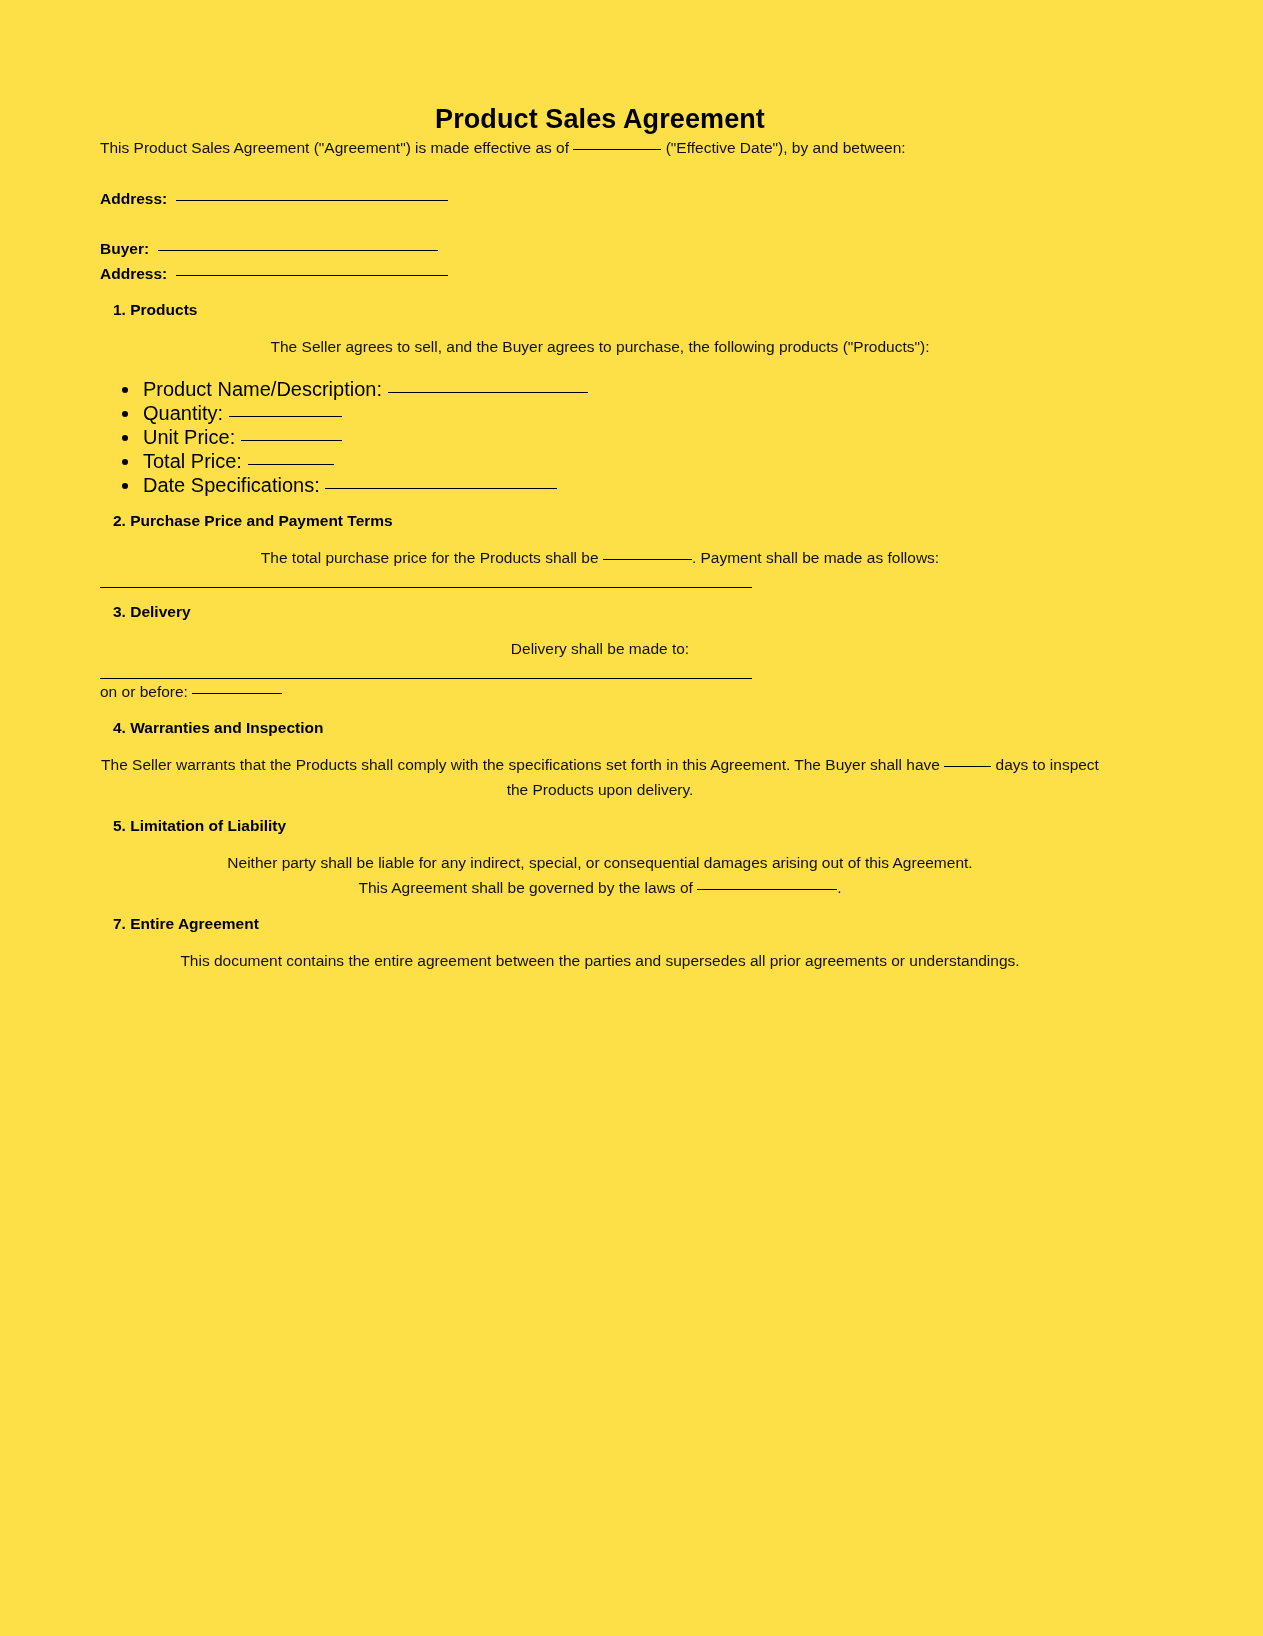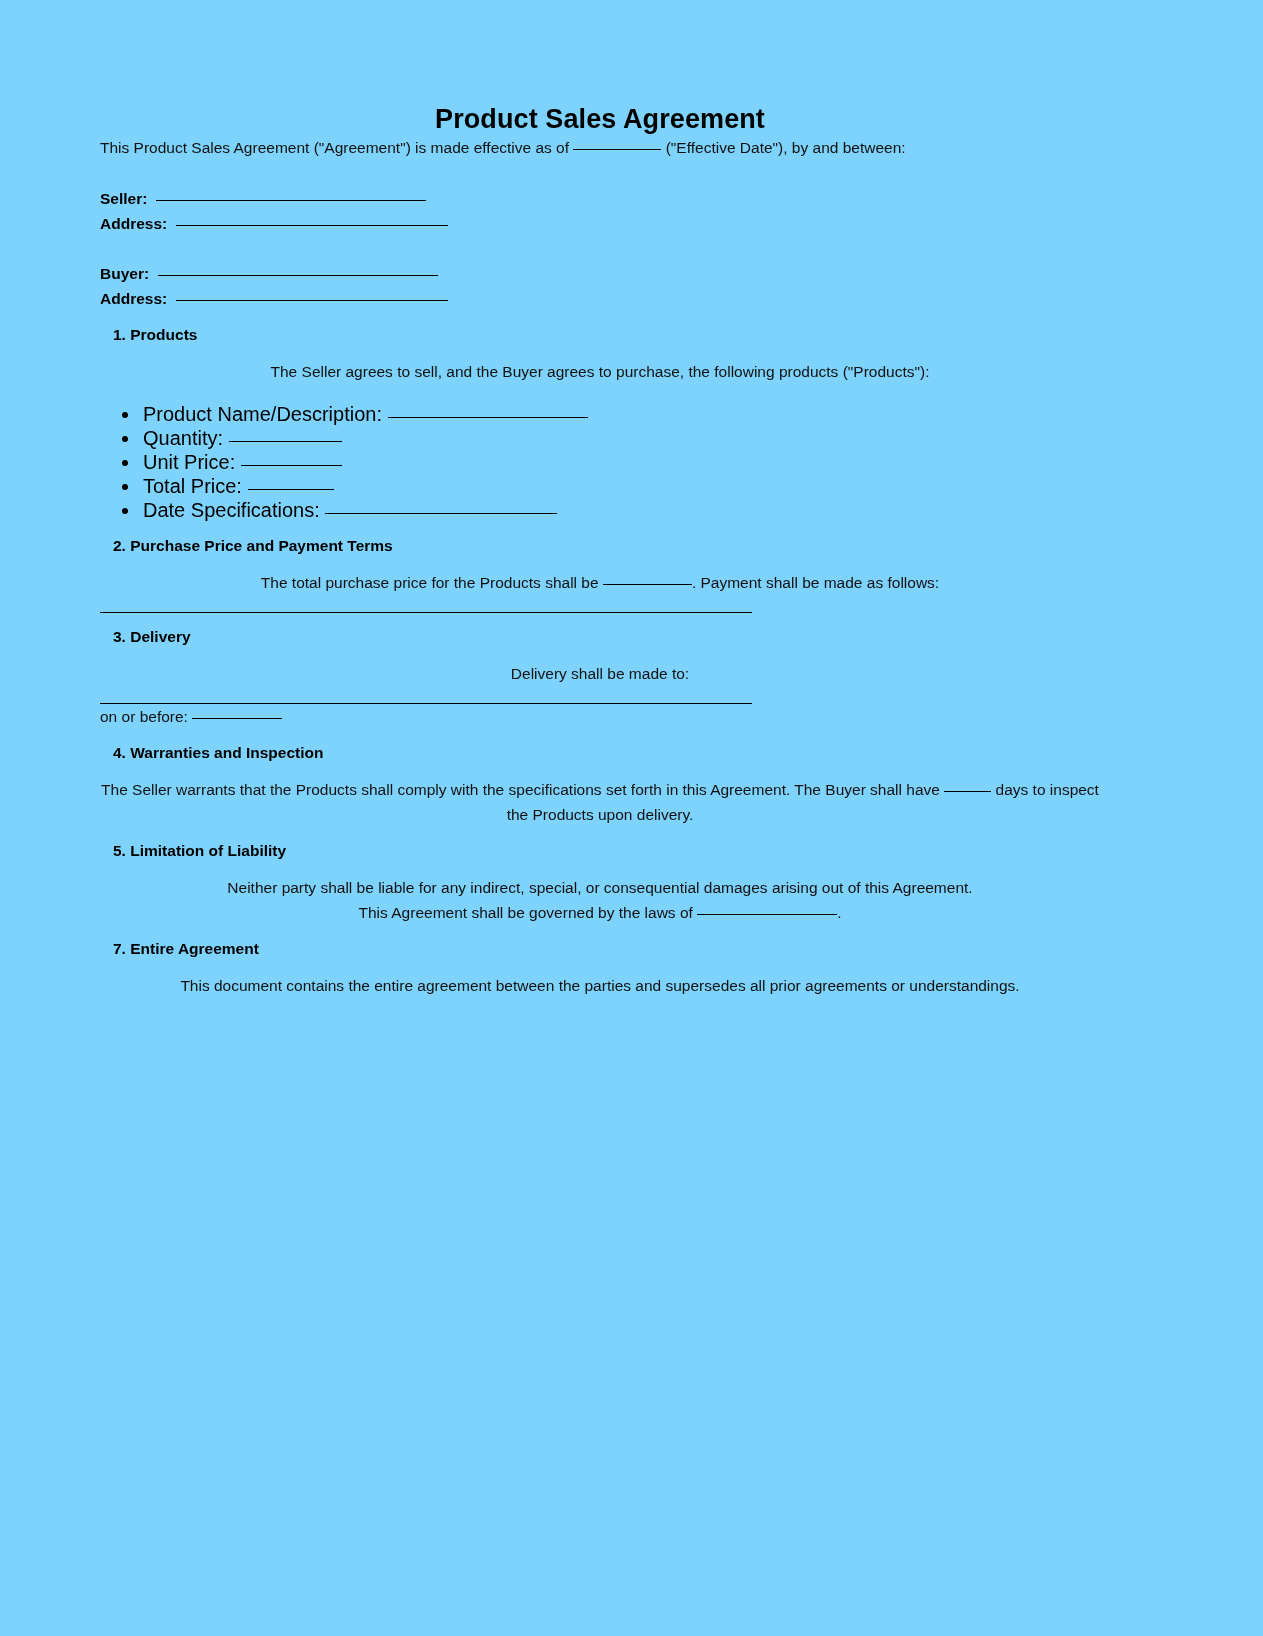--- a/index.html
+++ b/index.html
@@ -10,21 +10,21 @@
   }
   body {
     font-family: "Liberation Sans", sans-serif;
     color: #000000;
   }
   .page {
     position: relative;
     width: 1263px;
     height: 1636px;
     margin: 0 auto;
-    background: #7dd3fc;
+    background: #fde047;
     box-sizing: border-box;
     overflow: hidden;
   }
   .doc {
     position: absolute;
     left: 100px;
     top: 0;
     width: 1000px;
   }
   .doc-title {
@@ -105,21 +105,20 @@
 <body>
 
 <div class="page">
   <div class="doc">
 
     <h1 class="doc-title">Product Sales Agreement</h1>
 
     <p class="para intro"><span>This Product Sales Agreement ("Agreement") is made effective as of</span> <span class="fill" style="width:88px"></span> <span>("Effective Date"), by and between:</span></p>
 
     <div class="party-block">
-      <div class="party-line"><span class="lbl">Seller:</span>&nbsp; <span class="fill" style="width:270px"></span></div>
       <div class="party-line"><span class="lbl">Address:</span>&nbsp; <span class="fill" style="width:272px"></span></div>
       <div class="party-gap"></div>
       <div class="party-line"><span class="lbl">Buyer:</span>&nbsp; <span class="fill" style="width:280px"></span></div>
       <div class="party-line"><span class="lbl">Address:</span>&nbsp; <span class="fill" style="width:272px"></span></div>
     </div>
 
     <h2 class="section sec-space-before">1. Products</h2>
     <p class="para para-space-before">The Seller agrees to sell, and the Buyer agrees to purchase, the following products ("Products"):</p>
     <ul class="bullets">
       <li><span>Product Name/Description:</span> <span class="fill" style="width:200px"></span></li>

